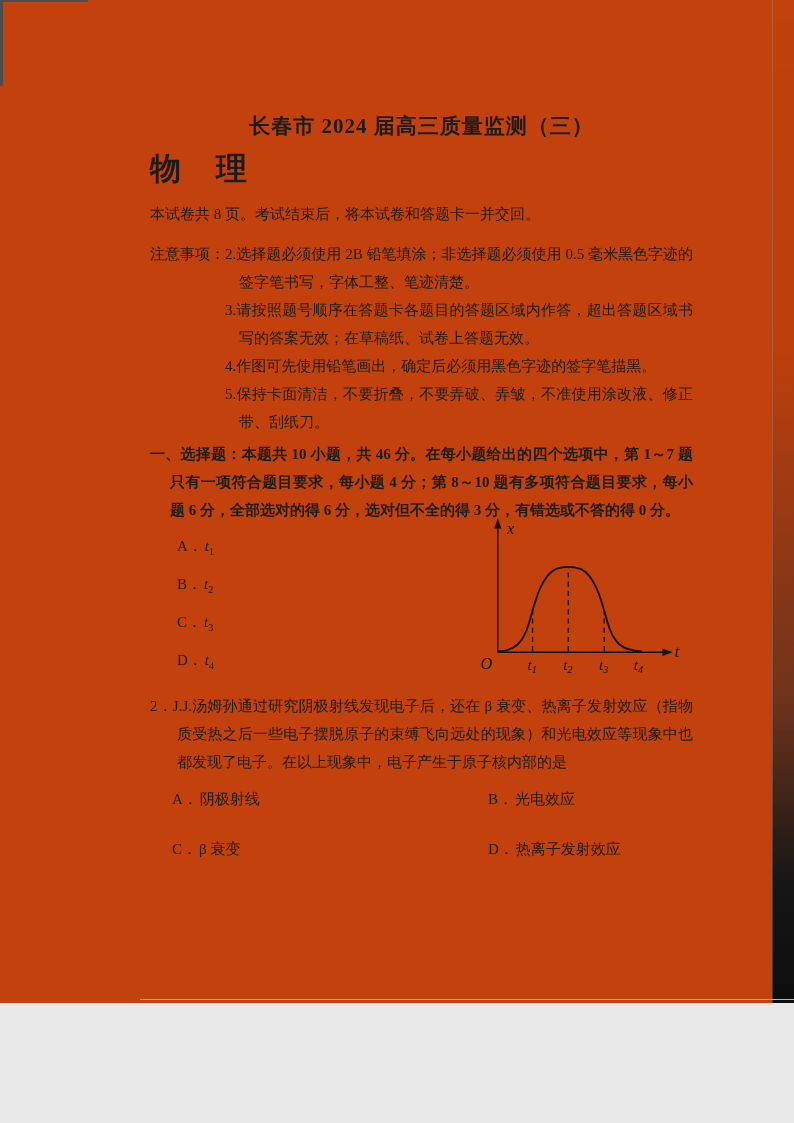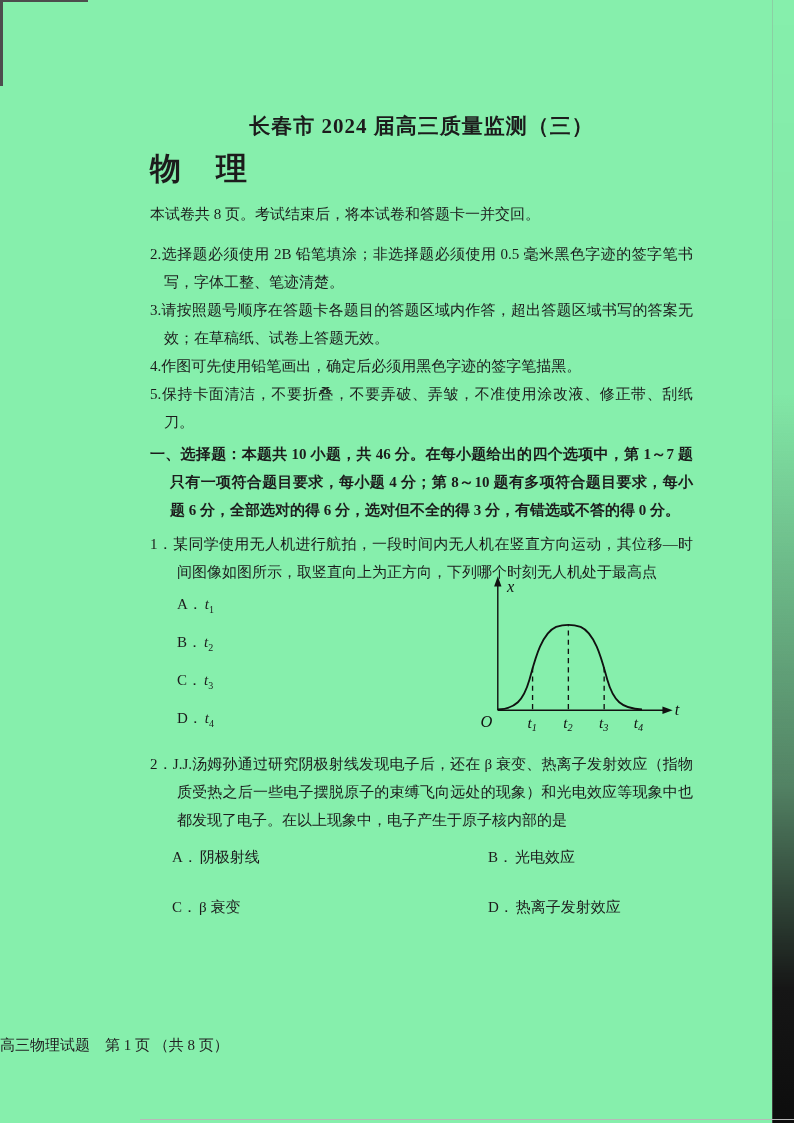--- a/index.html
+++ b/index.html
@@ -1,20 +1,20 @@
 <!DOCTYPE html>
 <html><head>
 <meta charset="utf-8">
 <style>
   html,body{margin:0;padding:0;background:#e8e8e8;}
   .page{
     position:relative;
-    width:794px;height:1123px;
+    width:794px;height:1003px;
     margin:0 auto;
-    background:#86efac;
+    background:#c2410c;
     color:#1c1c1c;
     font-family:"Liberation Serif","DejaVu Serif",serif;
     overflow:hidden;
     box-sizing:border-box;
   }
   .content{
     position:absolute;
     left:150px;top:112px;
     width:543px;
   }
@@ -86,32 +86,32 @@
   <div class="art-bottom"></div>
 
   <div class="content">
 
     <h1 class="title">长春市 2024 届高三质量监测（三）</h1>
     <h2 class="subject">物　理</h2>
 
     <p class="intro">本试卷共 8 页。考试结束后，将本试卷和答题卡一并交回。</p>
 
     <div class="notes">
+      <span class="notes-label">注意事项：</span>
       <div class="notes-items">
         <p>2.选择题必须使用 2B 铅笔填涂；非选择题必须使用 0.5 毫米黑色字迹的签字笔书写，字体工整、笔迹清楚。</p>
         <p>3.请按照题号顺序在答题卡各题目的答题区域内作答，超出答题区域书写的答案无效；在草稿纸、试卷上答题无效。</p>
         <p>4.作图可先使用铅笔画出，确定后必须用黑色字迹的签字笔描黑。</p>
         <p>5.保持卡面清洁，不要折叠，不要弄破、弄皱，不准使用涂改液、修正带、刮纸刀。</p>
       </div>
     </div>
 
     <p class="section-head">一、选择题：本题共 10 小题，共 46 分。在每小题给出的四个选项中，第 1～7 题只有一项符合题目要求，每小题 4 分；第 8～10 题有多项符合题目要求，每小题 6 分，全部选对的得 6 分，选对但不全的得 3 分，有错选或不答的得 0 分。</p>
 
     <div class="question">
-      <p class="q-text"><span class="q-num">1．</span><span>某同学使用无人机进行航拍，一段时间内无人机在竖直方向运动，其位移—时间图像如图所示，取竖直向上为正方向，下列哪个时刻无人机处于最高点</span></p>
 
       <div class="q1-row">
         <ul class="q1-options">
           <li><span class="opt-label">A．</span><span class="var">t</span><sub>1</sub></li>
           <li><span class="opt-label">B．</span><span class="var">t</span><sub>2</sub></li>
           <li><span class="opt-label">C．</span><span class="var">t</span><sub>3</sub></li>
           <li><span class="opt-label">D．</span><span class="var">t</span><sub>4</sub></li>
         </ul>
 
         <div class="figure-wrap">

